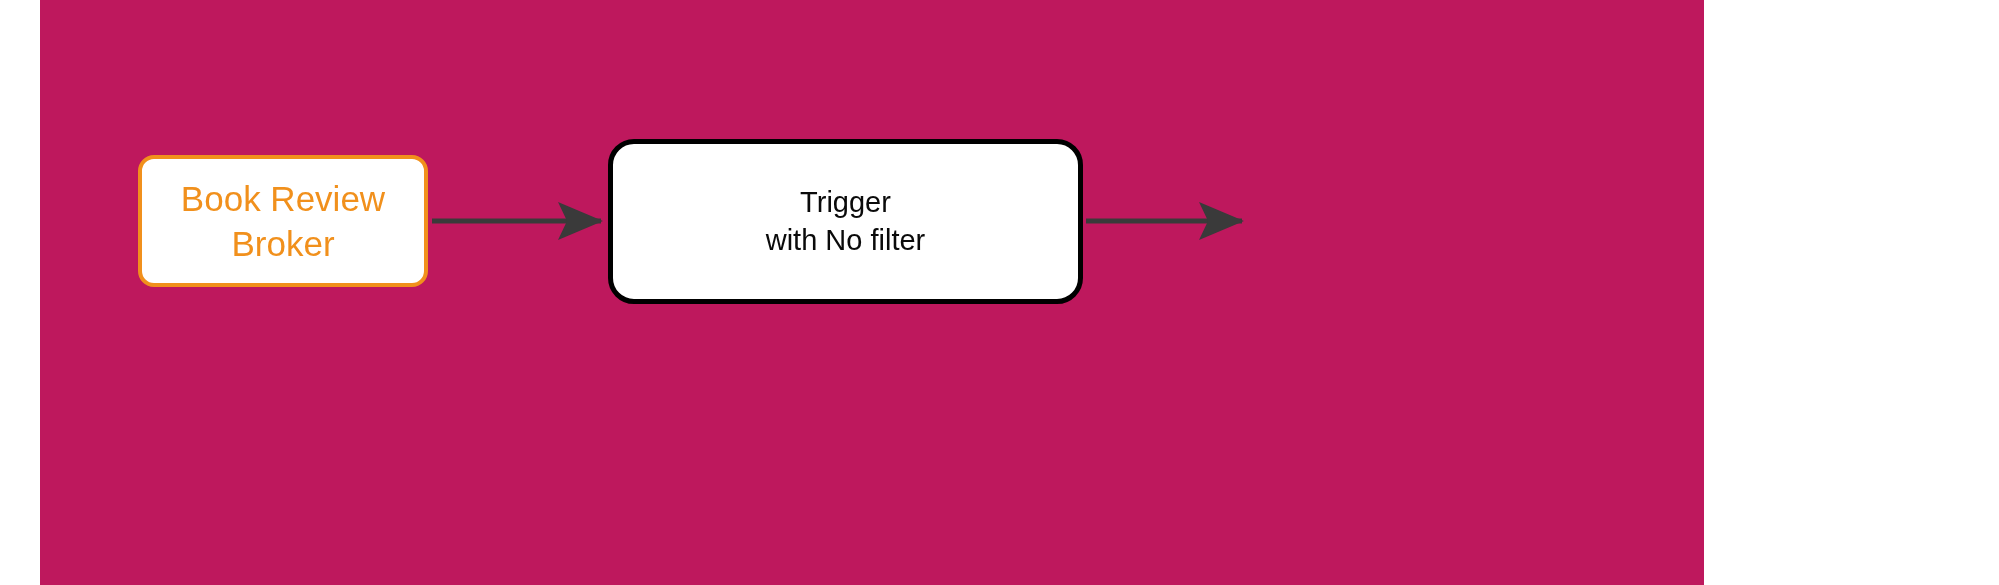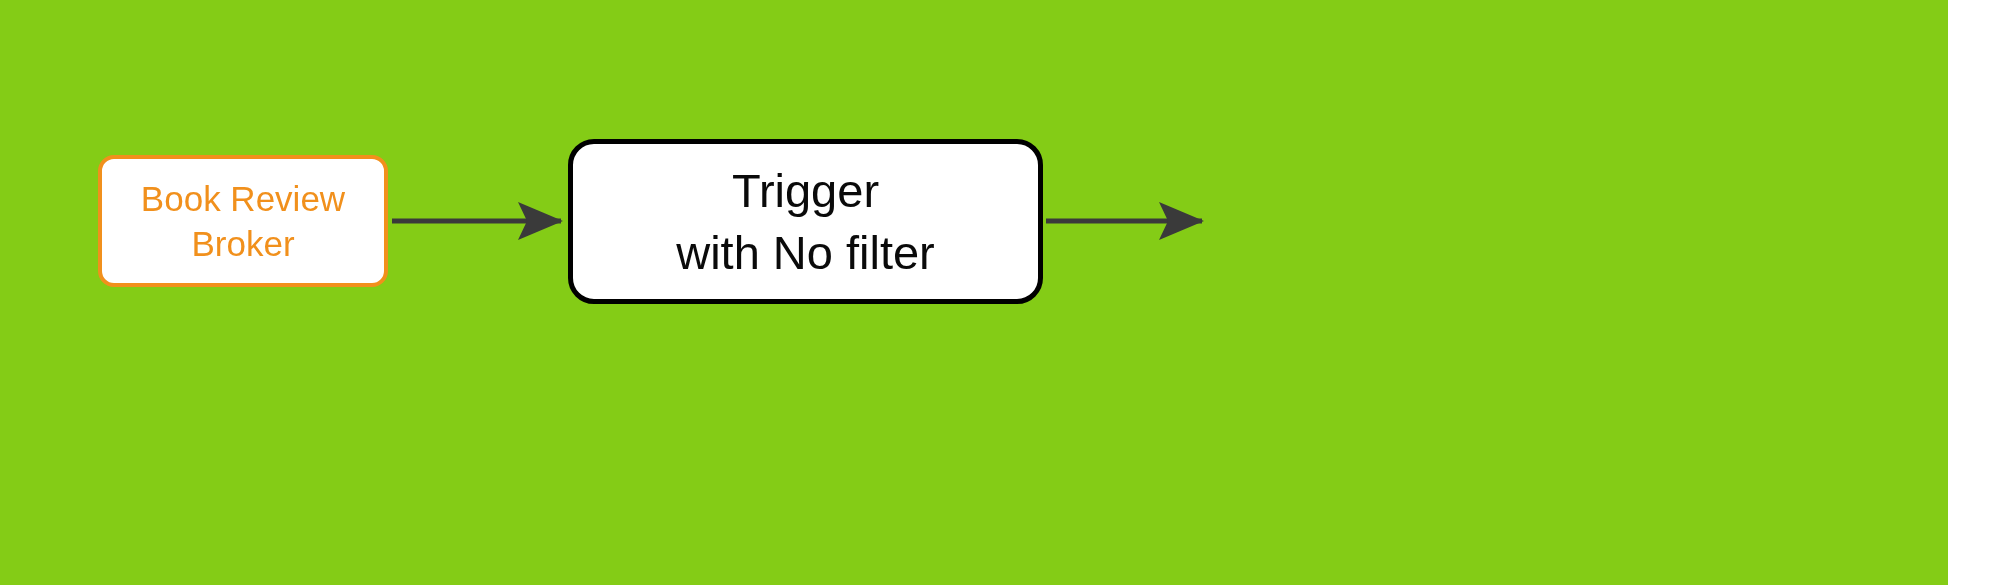--- a/index.html
+++ b/index.html
@@ -6,24 +6,25 @@
   html, body {
     margin: 0;
     padding: 0;
     background: #ffffff;
   }
   body {
     font-family: "Liberation Sans", sans-serif;
   }
   .canvas {
     position: relative;
-    width: 1948px;
+    width: 1664px;
     height: 585px;
-    background: #84cc16;
+    background: #be185d;
     overflow: hidden;
+    margin-left: 40px;
   }
   .diagram-svg {
     position: absolute;
     left: 0;
     top: 0;
     width: 1999px;
     height: 585px;
     display: block;
   }
   
@@ -52,21 +53,21 @@
   }
 
   .node-trigger {
     left: 568px;
     top: 139px;
     width: 475px;
     height: 165px;
     border: 5px solid #000000;
     border-radius: 26px;
     color: #0a0a0a;
-    font-size: 47px;
+    font-size: 29px;
   }
 
   .node-sink {
     left: 1208px;
     top: 165px;
     width: 226px;
     height: 112px;
     border: 4px solid #1168cc;
     border-radius: 14px;
     color: #1168cc;

